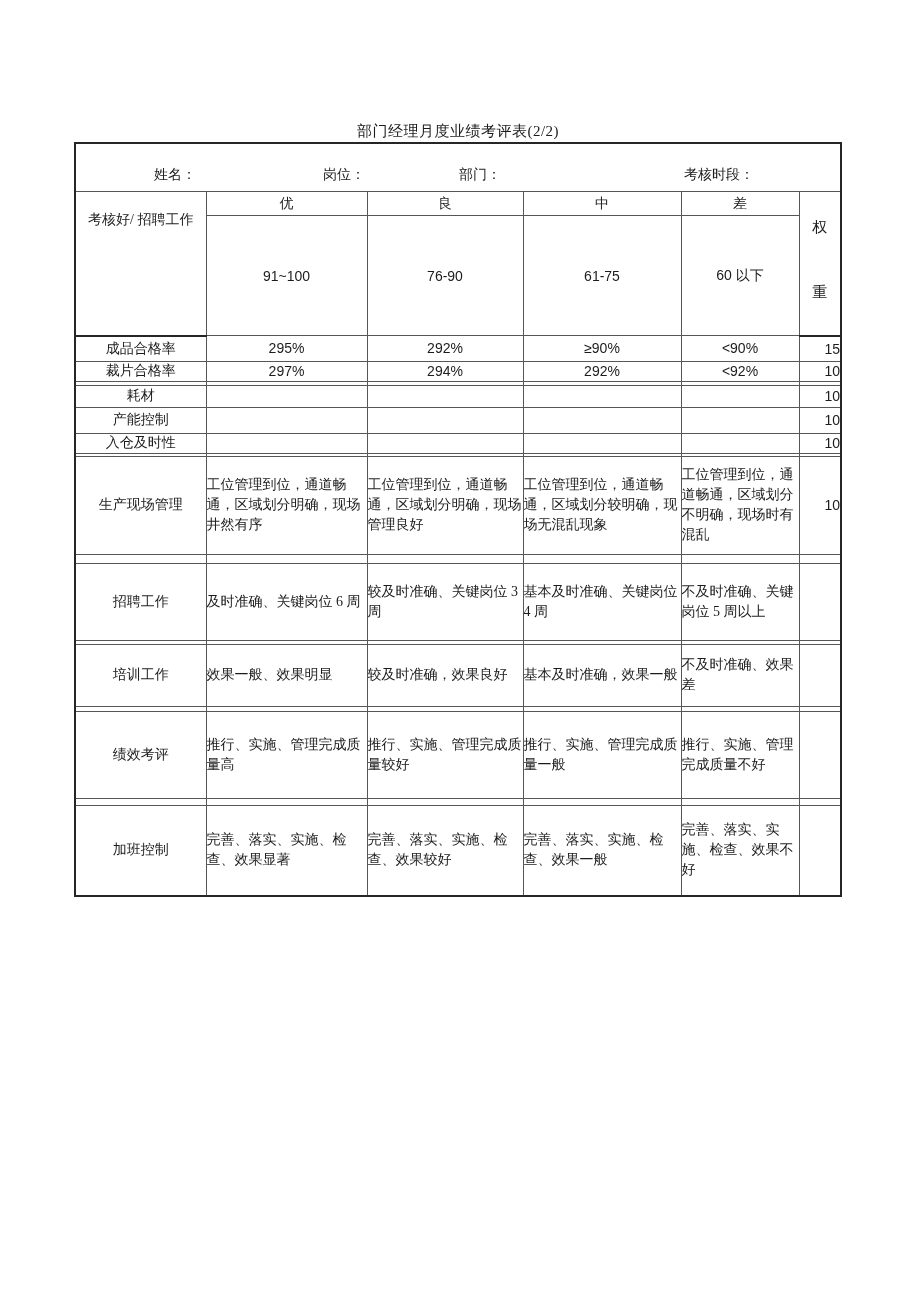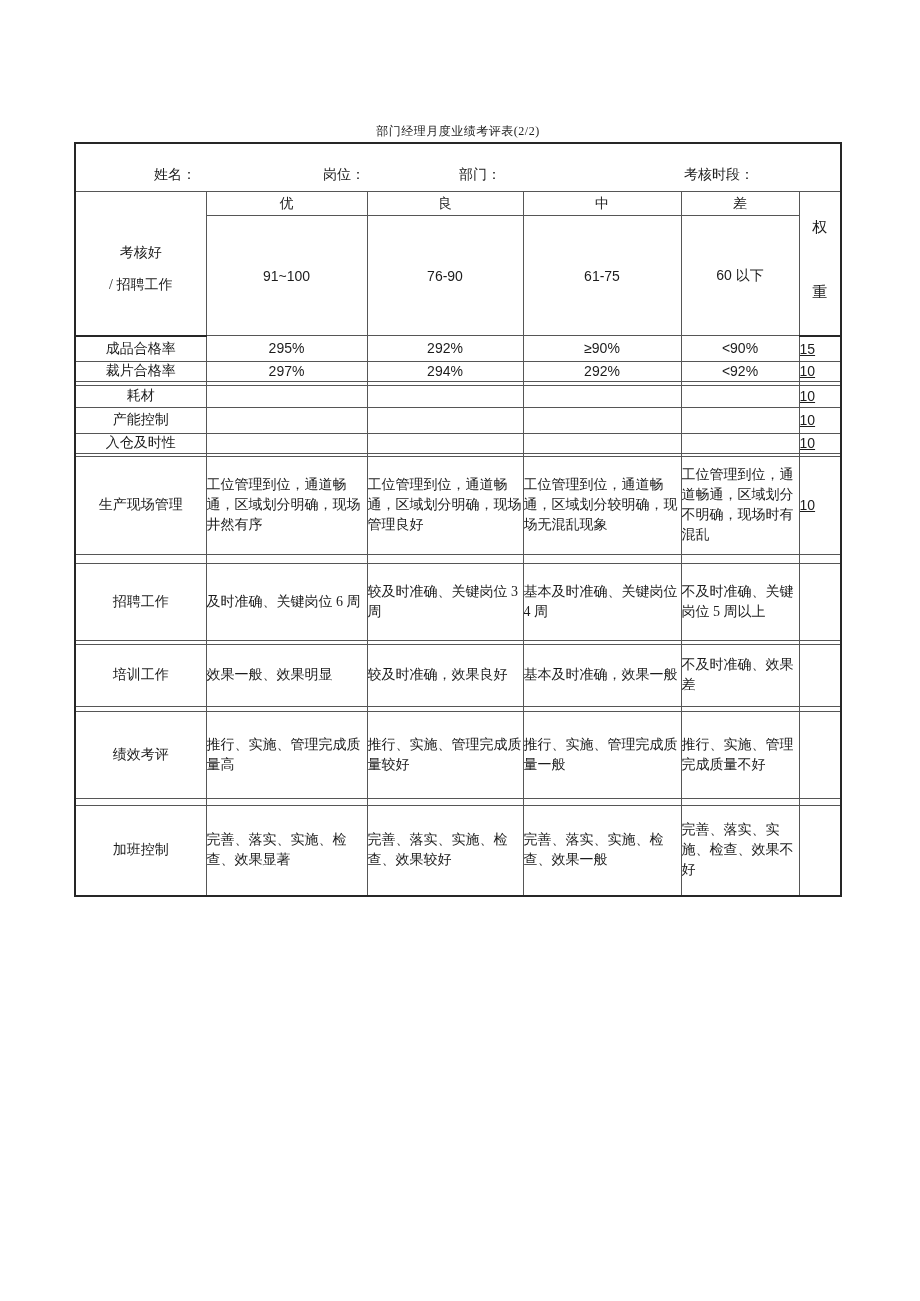--- a/index.html
+++ b/index.html
@@ -7,21 +7,21 @@
     position:relative;
     width:920px; height:1301px;
     background:#ffffff;
     font-family:"Liberation Serif","DejaVu Serif",serif;
     color:#1c1c1c;
     overflow:hidden;
   }
   .doc { position:absolute; left:74px; top:122px; width:768px; }
   .title {
     text-align:center;
-    font-size:12px;
+    font-size:15px;
     letter-spacing:0.5px;
     height:19px; line-height:19px;
     margin-bottom:1px;
   }
   table.eval {
     border-collapse:collapse;
     table-layout:fixed;
     width:766px;
     border:2px solid #262626;
   }
@@ -40,32 +40,32 @@
   .lbl-name   { left:78px; }
   .lbl-pos    { left:247px; }
   .lbl-dept   { left:383px; }
   .lbl-period { left:608px; }
 
   
   .r-grade td { height:23px; text-align:center; }
   .r-range td { height:119px; text-align:center; border-bottom:2px solid #262626; }
   .num { font-family:"Liberation Sans","DejaVu Sans",sans-serif; }
   .c-criteria { border-bottom:2px solid #262626 !important; text-align:center; }
-  .criteria-wrap { display:flex; flex-direction:column; justify-content:center; padding-top:12px; height:130px; }
+  .criteria-wrap { display:flex; flex-direction:row; justify-content:center; padding-top:12px; height:130px; }
   .criteria-wrap div { line-height:32px; font-size:14px; }
   .c-weighthdr { border-bottom:2px solid #262626 !important; }
   .weight-wrap {
     display:flex; flex-direction:column; align-items:center; justify-content:space-between;
     height:84px; padding:26px 0 32px; font-size:15px;
   }
 
   
   td.c-label { text-align:center; font-size:14px; }
   td.c-val   { text-align:center; }
-  td.c-w     { text-align:left;text-decoration:underline; }
+  td.c-w     { text-align:right; }
   .r-chengpin td { height:24px; }
   .r-caipian  td { height:19px; border-bottom:2px solid #2e2e2e; }
   .r-haocai   td { height:21px; }
   .r-channeng td { height:25px; }
   .r-rucang   td { height:19px; }
 
   
   td.c-txt {
     font-size:13px; line-height:20px;
     text-align:left; padding:3px 5px 3px 4px;

